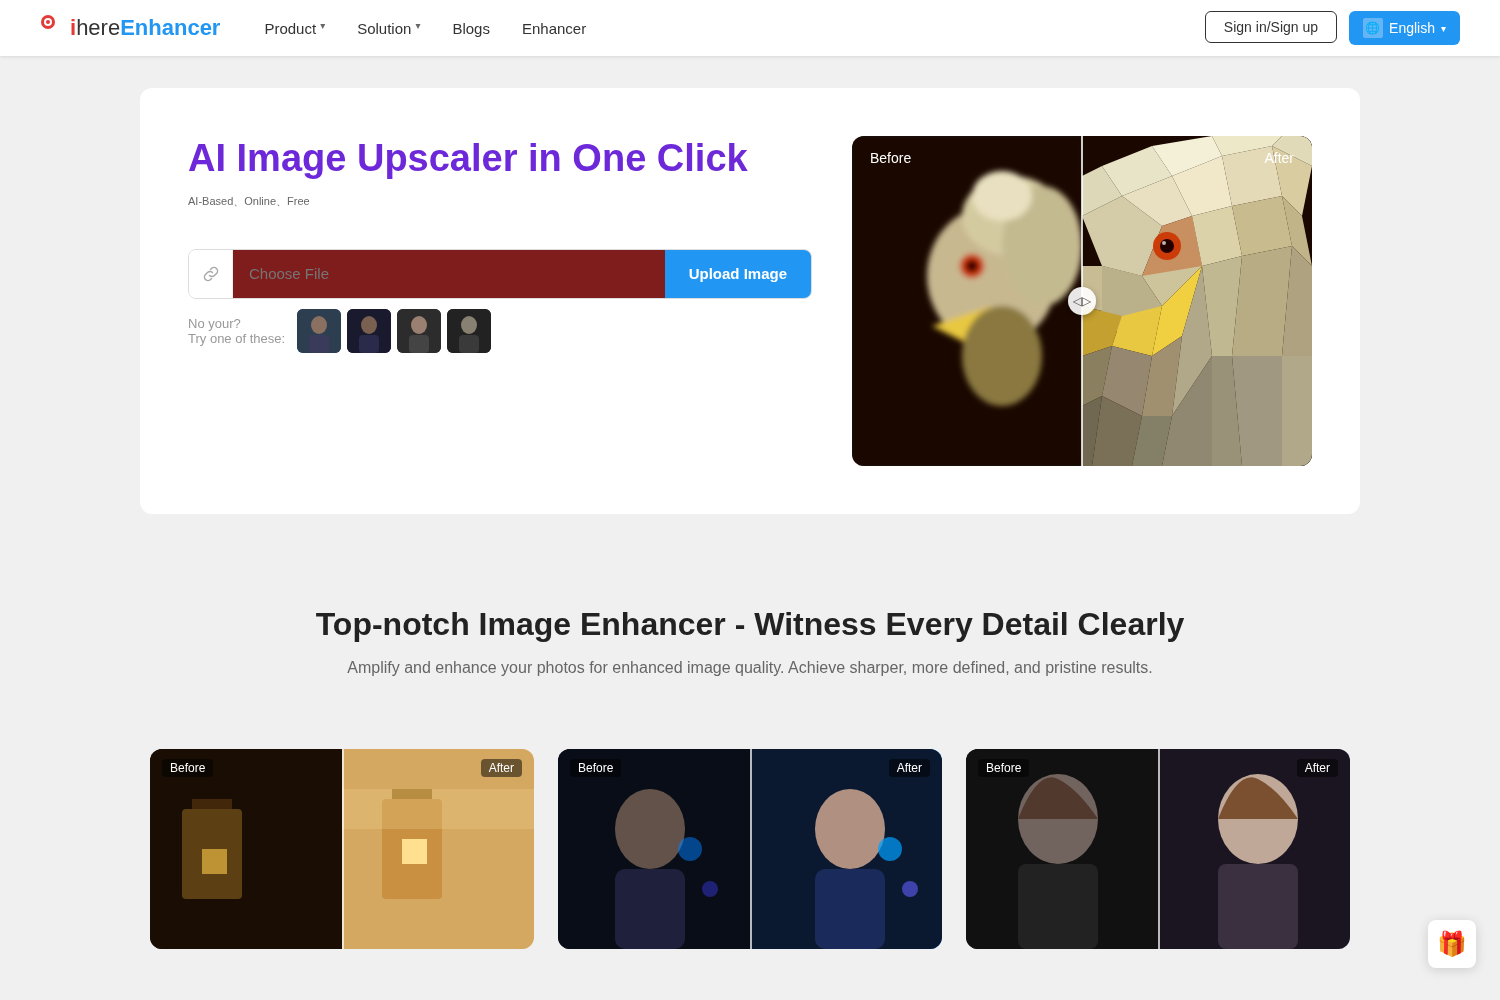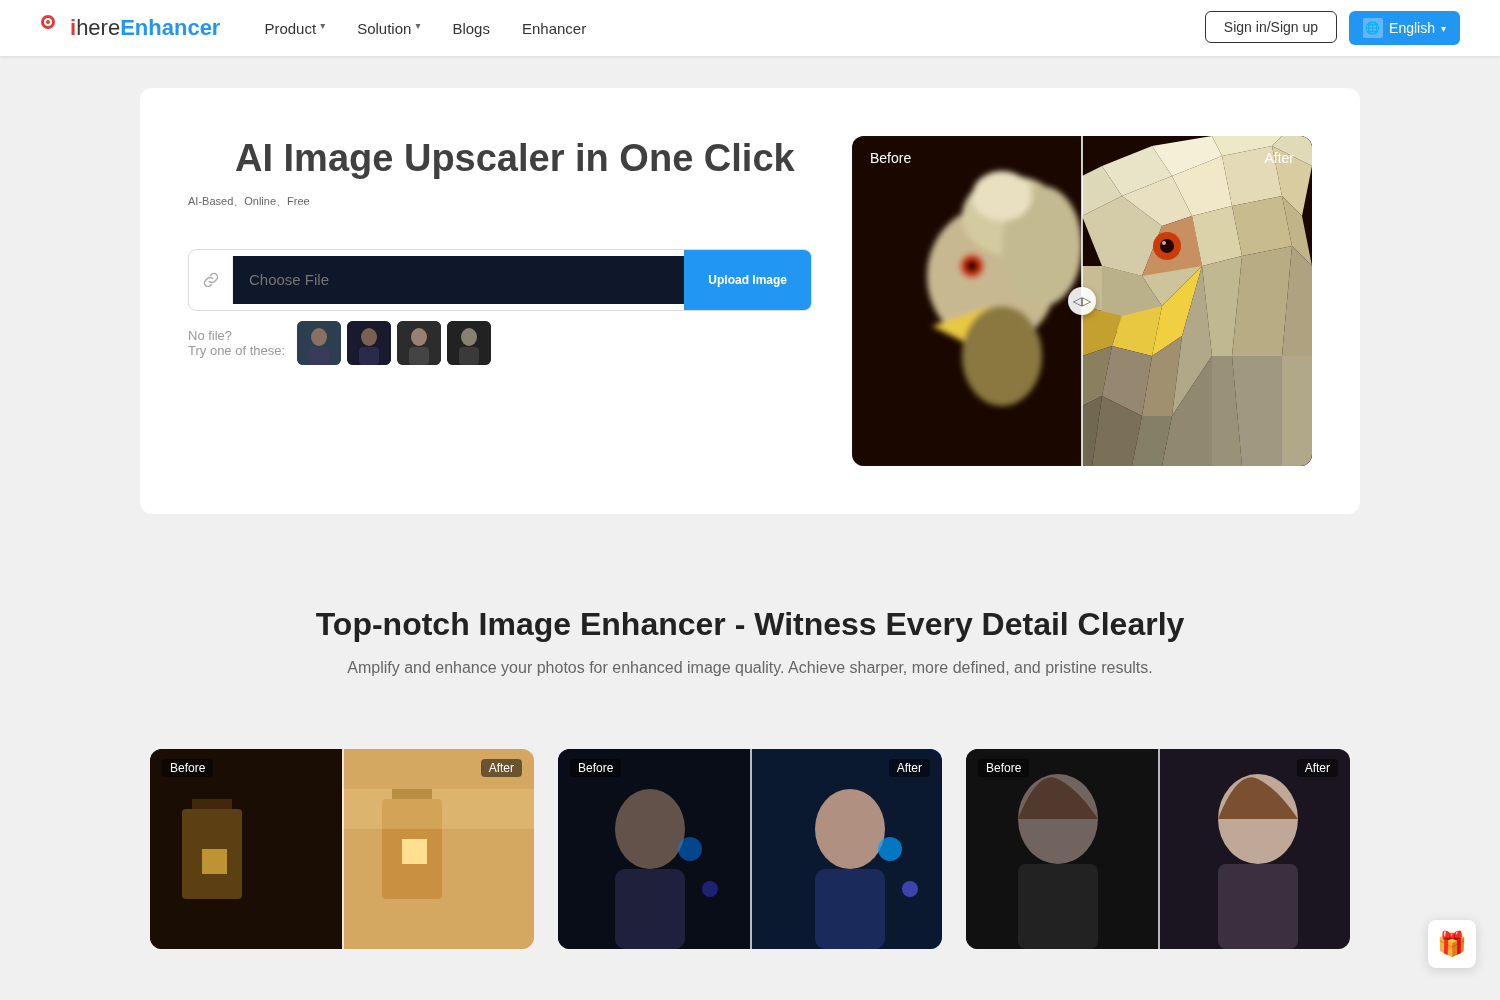--- a/index.html
+++ b/index.html
@@ -102,24 +102,23 @@
       flex: 1;
       min-width: 0;
     }
     .hero-right {
       flex-shrink: 0;
       width: 460px;
     }
     .hero-title {
       font-size: 38px;
       font-weight: 700;
-      color: #404040;
+      color: #6d28d9;
       margin-bottom: 12px;
       line-height: 1.2;
-      margin-left: 47px;
     }
     .hero-subtitle {
       font-size: 11px;
       color: #666;
       margin-bottom: 40px;
     }
     .upload-label {
       font-size: 15px;
       font-weight: 600;
       color: #333;
@@ -143,33 +142,33 @@
       background: #fff;
       border-right: 1px solid #eee;
       color: #aaa;
       font-size: 18px;
     }
     .upload-choose {
       flex: 1;
       padding: 0 16px;
       font-size: 15px;
       color: #aaa;
-      background: #0f172a;
+      background: #7f1d1d;
       border: none;
       outline: none;
       height: 48px;
       cursor: pointer;
     }
     .btn-upload {
       background: #2196f3;
       color: #fff;
       border: none;
       padding: 8px 24px;
-      height: 60px;
-      font-size: 12px;
+      height: 48px;
+      font-size: 15px;
       font-weight: 600;
       cursor: pointer;
       white-space: nowrap;
     }
     .upload-hint {
       font-size: 13px;
       color: #999;
       margin-bottom: 24px;
     }
     .sample-row {
@@ -411,21 +410,21 @@
             <path d="M10.5 7.5a3.5 3.5 0 0 0-5 0l-2 2a3.5 3.5 0 0 0 5 5l1-1" stroke="#aaa" stroke-width="1.5" stroke-linecap="round"></path>
           </svg>
         </div>
         <input class="upload-choose" type="text" readonly="" placeholder="Choose File" style="">
         <button class="btn-upload">Upload Image</button>
       </div>
 
 
       <div class="sample-row">
         <div class="sample-label">
-          <div>No file?</div>
+          <div>No your?</div>
           <div>Try one of these:</div>
         </div>
         <div class="sample-thumbnails">
           <div class="sample-thumb thumb-1">
             <svg width="44" height="44" viewBox="0 0 44 44">
               <rect width="44" height="44" fill="#2c3e50"></rect>
               <ellipse cx="22" cy="16" rx="8" ry="9" fill="#8a7060"></ellipse>
               <rect x="12" y="26" width="20" height="18" rx="4" fill="#3a3a5a"></rect>
             </svg>
           </div>

